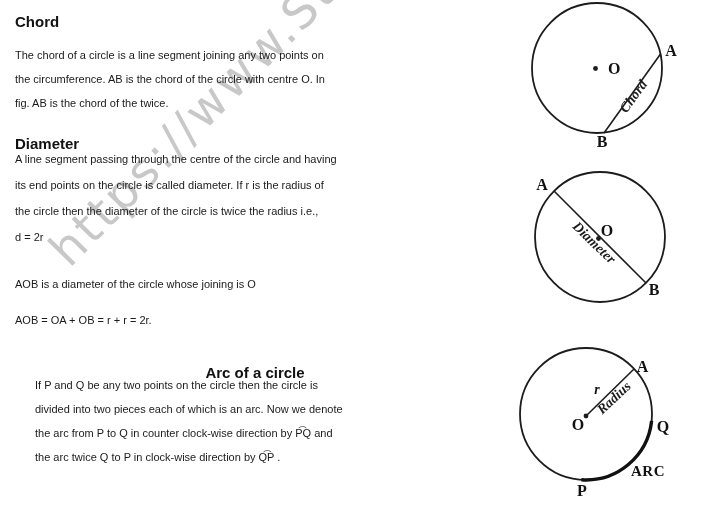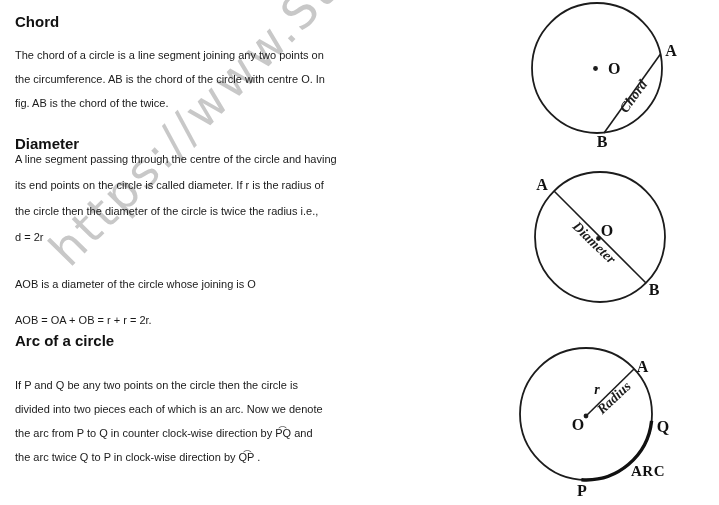--- a/index.html
+++ b/index.html
@@ -53,22 +53,22 @@
       <div class="tline">the circle then the diameter of the circle is twice the radius i.e.,</div>
       <div class="tline">d = 2r</div>
     </div>
     <div class="block para lh22" style="top:273px;">
       <div class="tline">AOB is a diameter of the circle whose joining is O</div>
     </div>
     <div class="block para lh22" style="top:309px;">
       <div class="tline">AOB = OA + OB = r + r = 2r.</div>
     </div>
 
-    <div class="block heading" style="top:331px;">Arc of a circle</div>
-    <div class="block para lh24" style="top:373px;">
+    <div class="block heading" style="top:363px;text-align:center;">Arc of a circle</div>
+    <div class="block para lh24" style="top:373px;margin-left:20px;">
       <div class="tline">If P and Q be any two points on the circle then the circle is</div>
       <div class="tline">divided into two pieces each of which is an arc. Now we denote</div>
       <div class="tline">the arc from P to Q in counter clock-wise direction by P͡Q and</div>
       <div class="tline">the arc twice Q to P in clock-wise direction by Q͡P .</div>
     </div>
 
   </div>
 
   <svg class="diagrams" viewBox="500 0 219 505" xmlns="http://www.w3.org/2000/svg">
 

